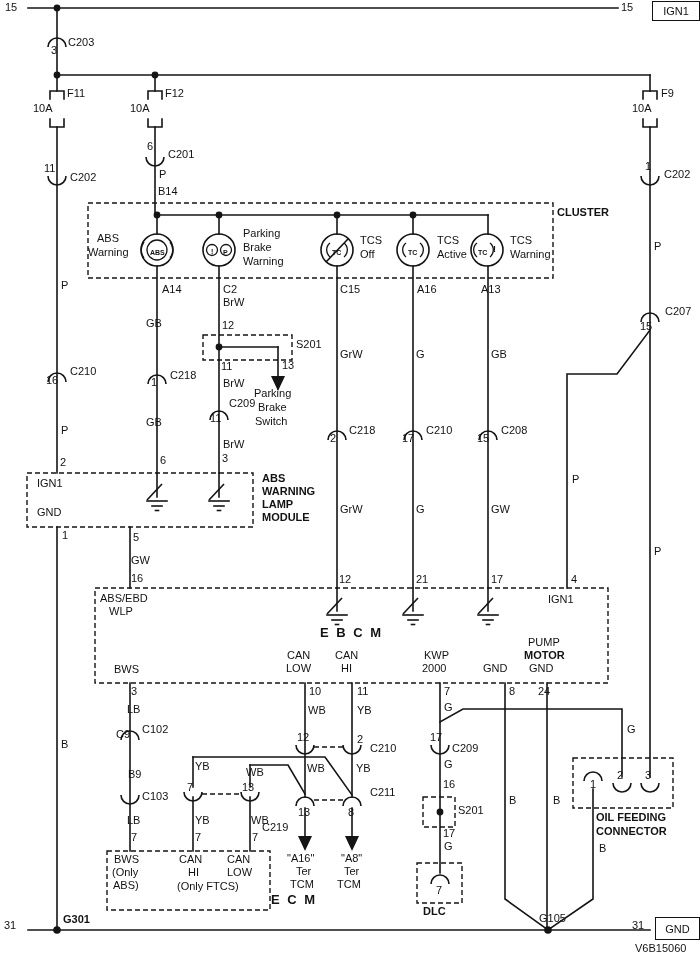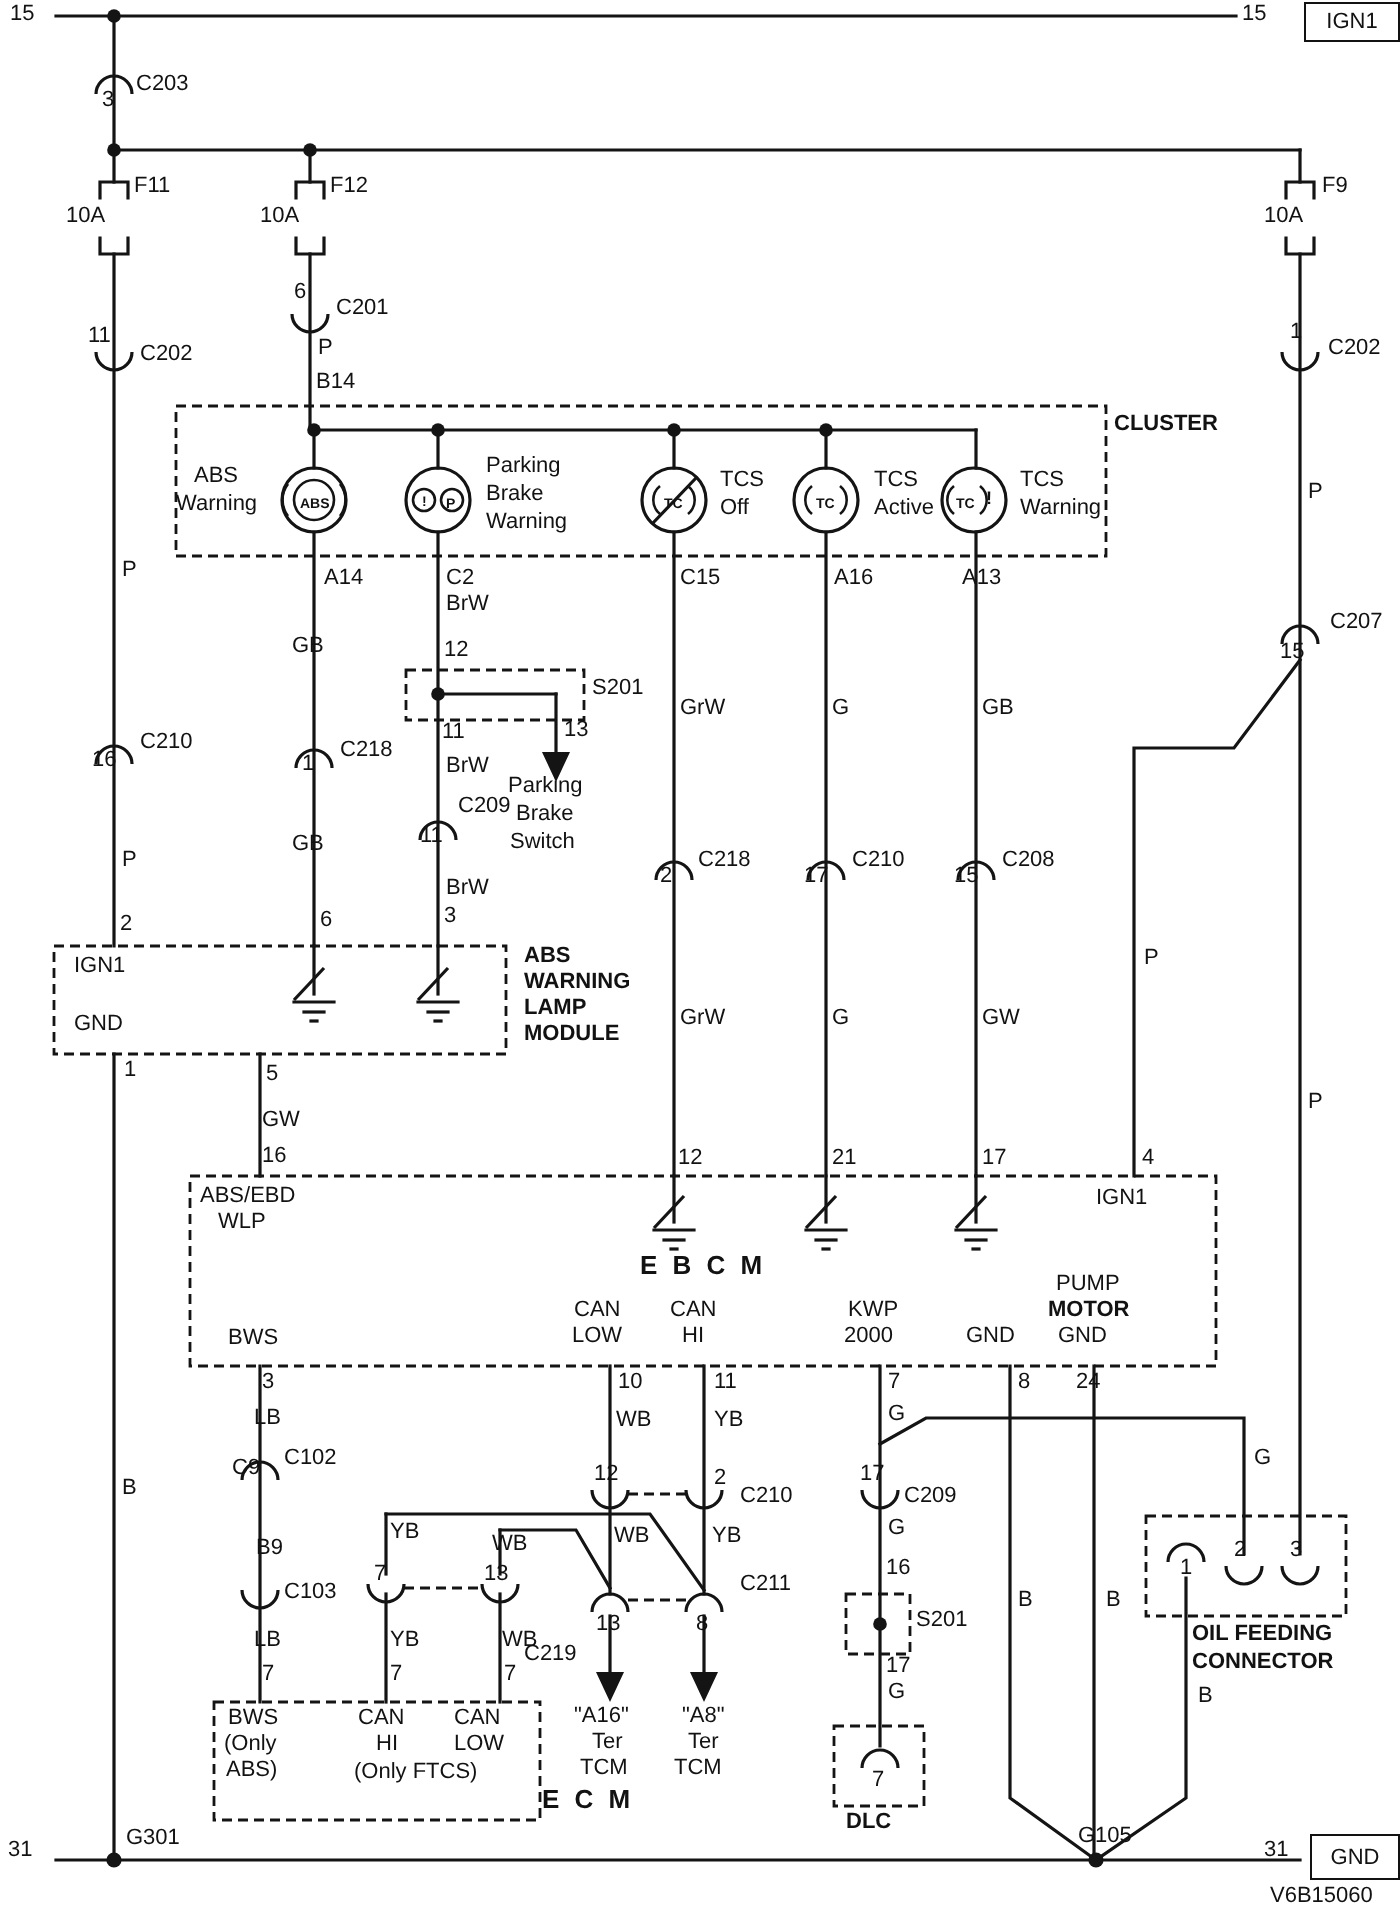--- a/index.html
+++ b/index.html
@@ -358,19 +358,19 @@
       <div class="lbl" style="left: 177px; top: 880px;">(Only FTCS)</div>
       <div class="lbl t" style="left: 271px; top: 893px;">E C M</div>
       <div class="lbl" style="left: 287px; top: 852px;">"A16"</div>
       <div class="lbl" style="left: 296px; top: 865px;">Ter</div>
       <div class="lbl" style="left: 290px; top: 878px;">TCM</div>
       <div class="lbl" style="left: 341px; top: 852px;">"A8"</div>
       <div class="lbl" style="left: 344px; top: 865px;">Ter</div>
       <div class="lbl" style="left: 337px; top: 878px;">TCM</div>
       <div class="lbl" style="left: 436px; top: 884px;">7</div>
       <div class="lbl b" style="left: 423px; top: 905px;">DLC</div>
-      <div class="lbl" style="left: 63px; top: 913px;">G301</div>
+      <div class="lbl" style="left: 63px; top: 913px; font-weight: bold;">G301</div>
       <div class="lbl" style="left: 539px; top: 912px;">G105</div>
       <div class="lbl" style="left: 4px; top: 919px;">31</div>
       <div class="lbl" style="left: 632px; top: 919px;">31</div>
       <div class="lbl" style="left: 635px; top: 942px;">V6B15060</div>
     </div>
 </div>
 
 </body></html>

